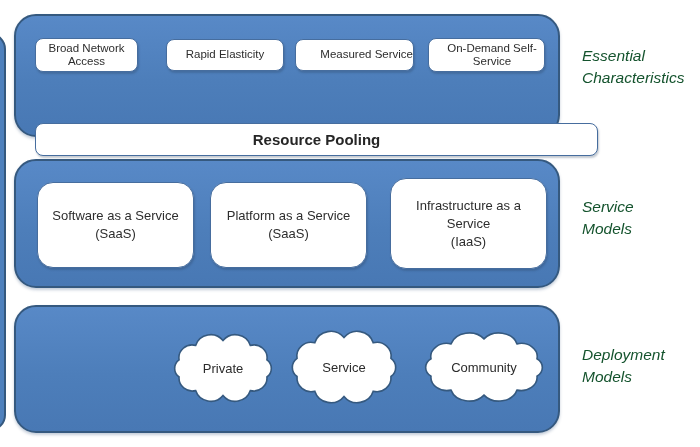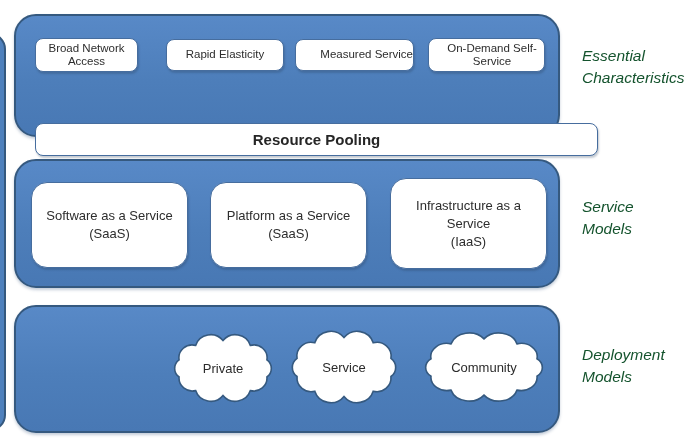--- a/index.html
+++ b/index.html
@@ -43,21 +43,21 @@
   .model .abbr { display:block; }
 
   
   .chip.c0 { left:19px;  top:22px; width:103px; height:34px; }
   .chip.c1 { left:150px; top:23px; width:118px; height:32px; }
   .chip.c2 { left:279px; top:23px; width:119px; height:32px;justify-content:flex-end; }
   .chip.c3 { left:412px; top:22px; width:117px; height:34px;padding-left:11px; }
   .wide.w0 { left:19px;  top:62px; width:563px; height:33px;margin-top:45px; }
 
   
-  .model.m0 { left:15px;  top:21px; width:157px; height:86px; }
+  .model.m0 { left:21px;  top:21px; width:157px; height:86px; }
   .model.m1 { left:194px; top:21px; width:157px; height:86px; }
   .model.m2 { left:374px; top:17px; width:157px; height:91px; }
 
   
   .cloud { position:absolute; }
   .cloud.k0 { left:16px;  top:17px; width:128px; height:88px; }
   .cloud.k1 { left:149px; top:19px; width:116px; height:84px; }
   .cloud.k2 { left:266px; top:15px; width:124px; height:90px; }
   .cloud.k3 { left:398px; top:17px; width:140px; height:86px; }
   .cloud svg { position:absolute; left:0; top:0; width:100%; height:100%; }

